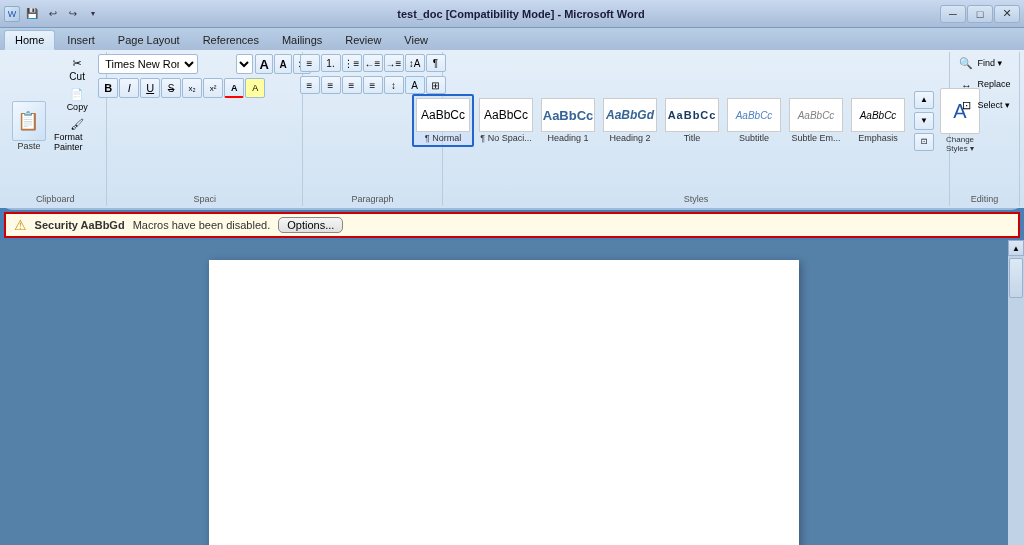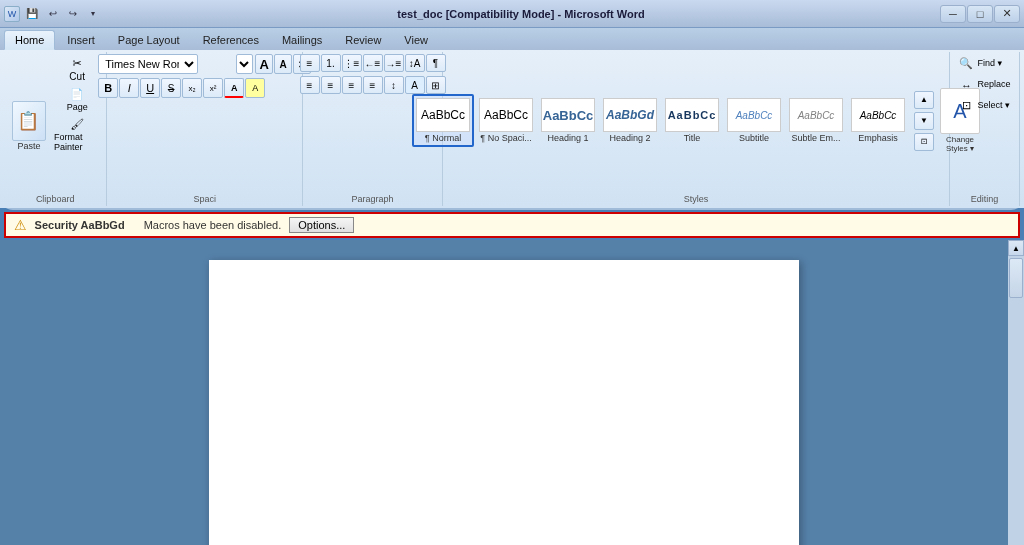--- a/index.html
+++ b/index.html
@@ -281,29 +281,28 @@
       font-size: 14px;
     }
     #security-label {
       font-weight: bold;
       font-size: 11px;
       color: #333;
     }
     #security-msg {
       font-size: 11px;
       color: #333;
-      margin-left: 11px;
     }
     #options-btn {
       border: 1px solid #888;
       background: linear-gradient(to bottom, #f5f5f5, #e0e0e0);
       padding: 1px 8px;
       cursor: pointer;
       font-size: 11px;
-      border-radius: 0;
+      border-radius: 5px;
     }
 
     
     #doc-area {
       background: #5580a8;
       flex: 1;
       display: flex;
       justify-content: center;
       padding: 20px;
       overflow: auto;
@@ -405,21 +404,21 @@
               <div class="paste-label">Paste</div>
             </div>
           </div>
           <div style="display:flex;flex-direction:column;gap:2px;">
             <div class="rbn-btn-sm">
               <div class="rbn-icon-sm">✂</div>
               <span style="font-size:10px;">Cut</span>
             </div>
             <div class="rbn-btn-sm">
               <div class="rbn-icon-sm">📄</div>
-              <span style="font-size:9px;">Page</span>
+              <span style="font-size:9px;">Copy</span>
             </div>
             <div class="rbn-btn-sm">
               <div class="rbn-icon-sm">🖌</div>
               <span style="font-size:9px;">Format Painter</span>
             </div>
           </div>
         </div>
       </div>
       <div class="ribbon-group-label">Clipboard</div>
     </div>

